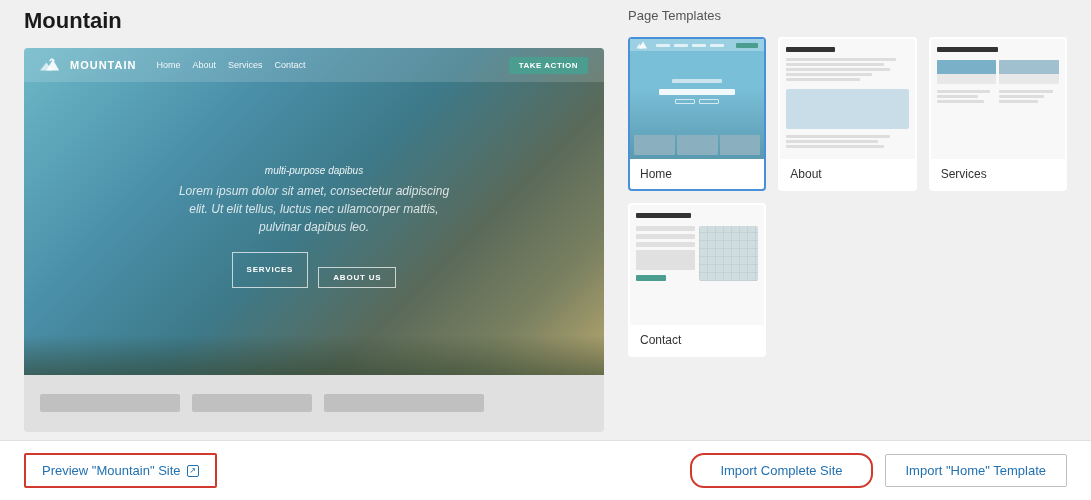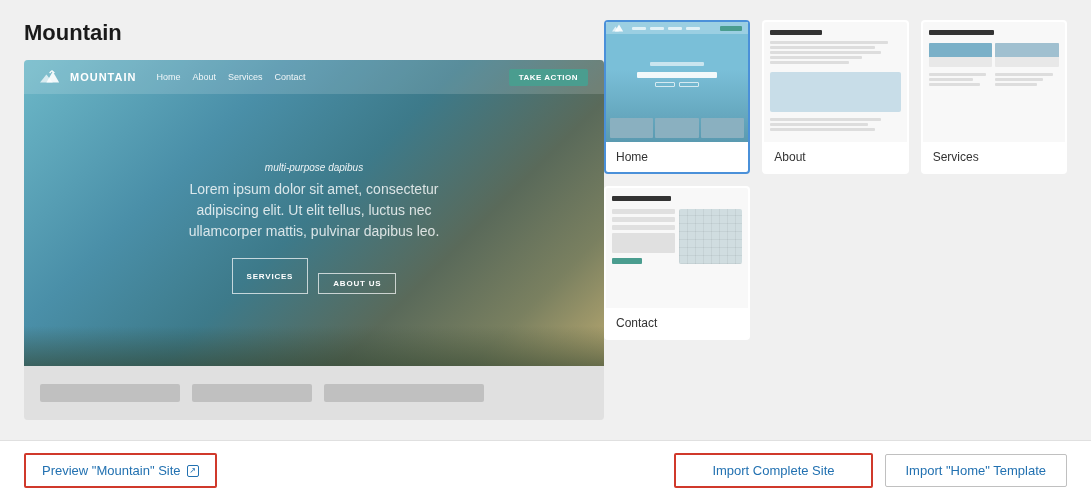--- a/index.html
+++ b/index.html
@@ -9,21 +9,22 @@
       width: 1091px;
       height: 500px;
       overflow: hidden;
       display: flex;
       flex-direction: column;
     }
 
     .main-content {
       flex: 1;
       display: flex;
-      padding: 20px 24px;
+      padding: 8px 24px;
+      gap: 24px;
       overflow: hidden;
     }
 
     
     .left-panel {
       flex: 0 0 580px;
       display: flex;
       flex-direction: column;
     }
 
@@ -129,26 +130,27 @@
       font-size: 26px;
       font-weight: 700;
       line-height: 1.1;
       margin-bottom: 10px;
       position: relative;
       z-index: 1;
     }
 
     .hero-text {
       color: rgba(255,255,255,0.8);
-      font-size: 14px;
+      font-size: 12px;
       max-width: 280px;
       line-height: 1.5;
       margin-bottom: 16px;
       position: relative;
       z-index: 1;
+      font-style: italic;
     }
 
     .hero-buttons {
       display: flex;
       gap: 10px;
       position: relative;
       z-index: 1;
     }
 
     .hero-btn-outline {
@@ -489,23 +491,23 @@
       color: #2271b1;
       line-height: 1;
     }
 
     .spacer { flex: 1; }
 
     .import-complete-btn {
       background: white;
       color: #2271b1;
       font-size: 13px;
-      padding: 8px 36px;
+      padding: 8px 28px;
       cursor: pointer;
-      border-radius: 2px;
+      border-radius: 14px;
       font-weight: 400;
       border: 2px solid #d0392b;
     }
 
     .import-home-btn {
       background: white;
       color: #2271b1;
       font-size: 13px;
       padding: 8px 20px;
       cursor: pointer;
@@ -558,20 +560,21 @@
         <div class="fake-footer-bar">
           <div class="footer-bar-item" style="width:140px;"></div>
           <div class="footer-bar-item" style="width:120px;"></div>
           <div class="footer-bar-item" style="width:160px;"></div>
         </div>
       </div>
     </div>
   </div>
 
   <div class="right-panel">
+    <div class="section-label">Page Templates</div>
 
     <div class="templates-grid">
 
       <div class="template-card active">
         <div class="template-thumb">
           <div class="thumb-home">
             <div class="thumb-nav-bar">
               <svg class="thumb-logo-small" viewBox="0 0 20 14" fill="white">
                 <polygon points="4,12 10,2 16,12" fill="white" opacity="0.9"></polygon>
                 <polygon points="0,12 5,5 10,12" fill="white" opacity="0.7"></polygon>

